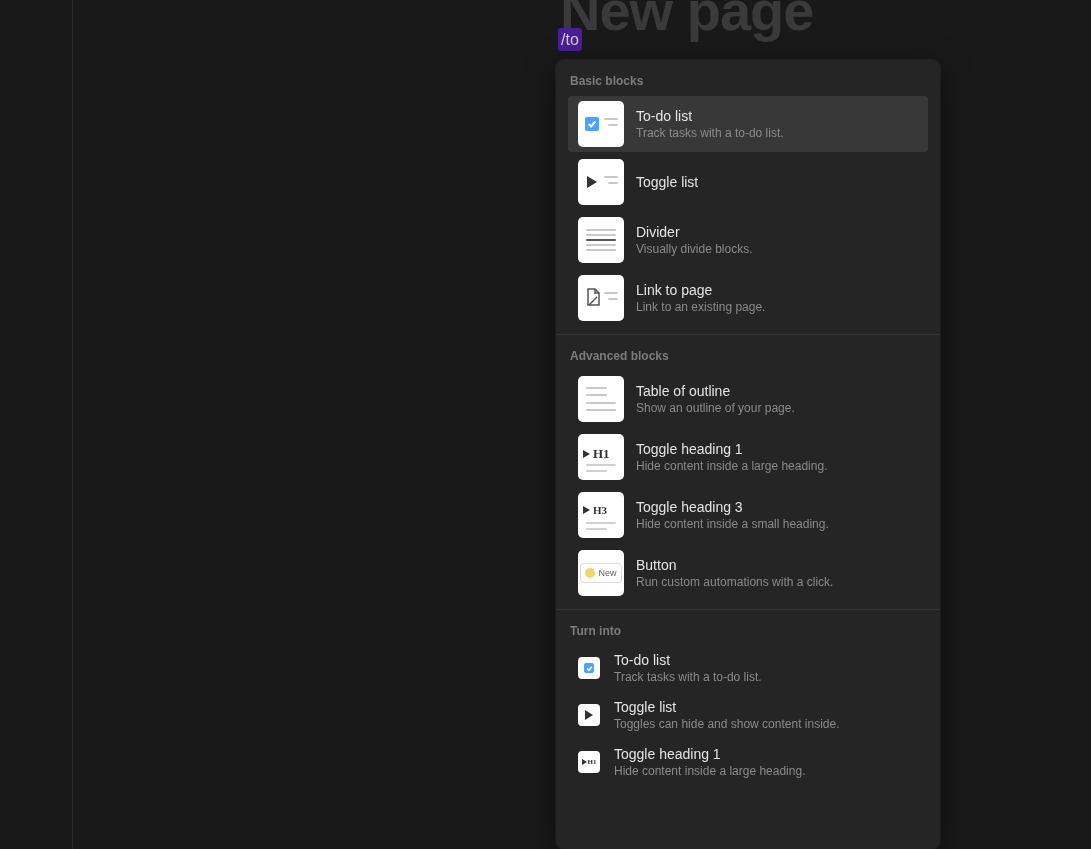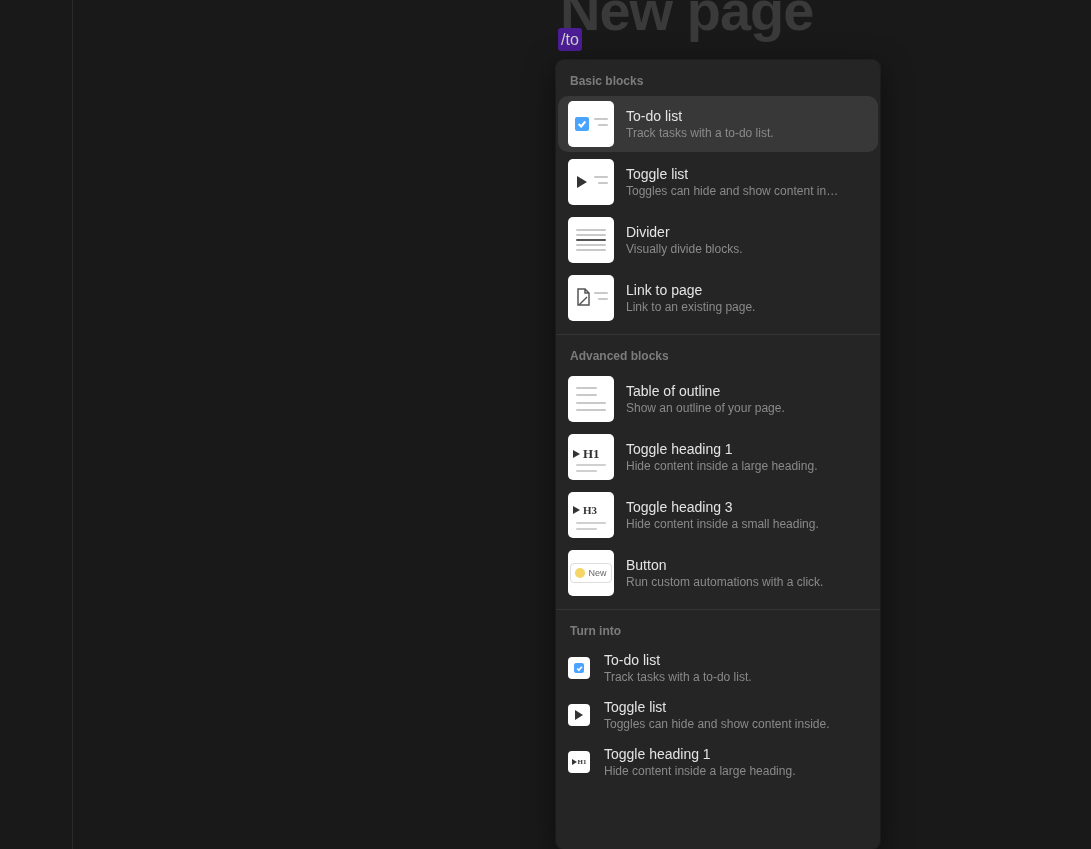--- a/index.html
+++ b/index.html
@@ -38,21 +38,21 @@
       color: #cfcfcf;
       font-size: 16px;
       padding: 2px 3px;
       border-radius: 3px;
       line-height: 1.2;
     }
     .slash-menu {
       position: absolute;
       left: 556px;
       top: 60px;
-      width: 324px;
+      width: 384px;
       height: 789px;
       background: #252525;
       border-radius: 8px;
       box-shadow: 0 8px 30px rgba(0,0,0,.5), 0 0 0 1px rgba(255,255,255,.05);
       overflow: hidden;
       display: flex;
     }
     .slash-menu-inner {
       flex: 1;
       overflow-y: auto;
@@ -74,22 +74,22 @@
     }
     .section-divider {
       height: 1px;
       background: #353535;
       margin: 8px 0 0 0;
     }
     .menu-item {
       display: flex;
       align-items: center;
       padding: 5px 10px;
-      margin: 2px 2px;
-      border-radius: 10px;
+      margin: 2px 12px;
+      border-radius: 4px;
       cursor: pointer;
     }
     .menu-item.selected { background: #383838; }
     .thumb {
       width: 46px;
       height: 46px;
       background: #ffffff;
       border-radius: 5px;
       flex-shrink: 0;
       margin-right: 12px;
@@ -220,21 +220,20 @@
         <div class="item-desc">Track tasks with a to-do list.</div>
       </div>
     </div>
 
     <div class="menu-item">
       <div class="thumb t-lines">
         <div class="t-toggle-tri"></div>
       </div>
       <div class="item-text">
         <div class="item-title">Toggle list</div>
-        <div class="item-desc">Toggles can hide and show content in…</div>
       </div>
     </div>
 
     <div class="menu-item">
       <div class="thumb">
         <div class="t-divider-lines">
           <span></span>
             <span></span>
             <span></span>
             <span></span>

